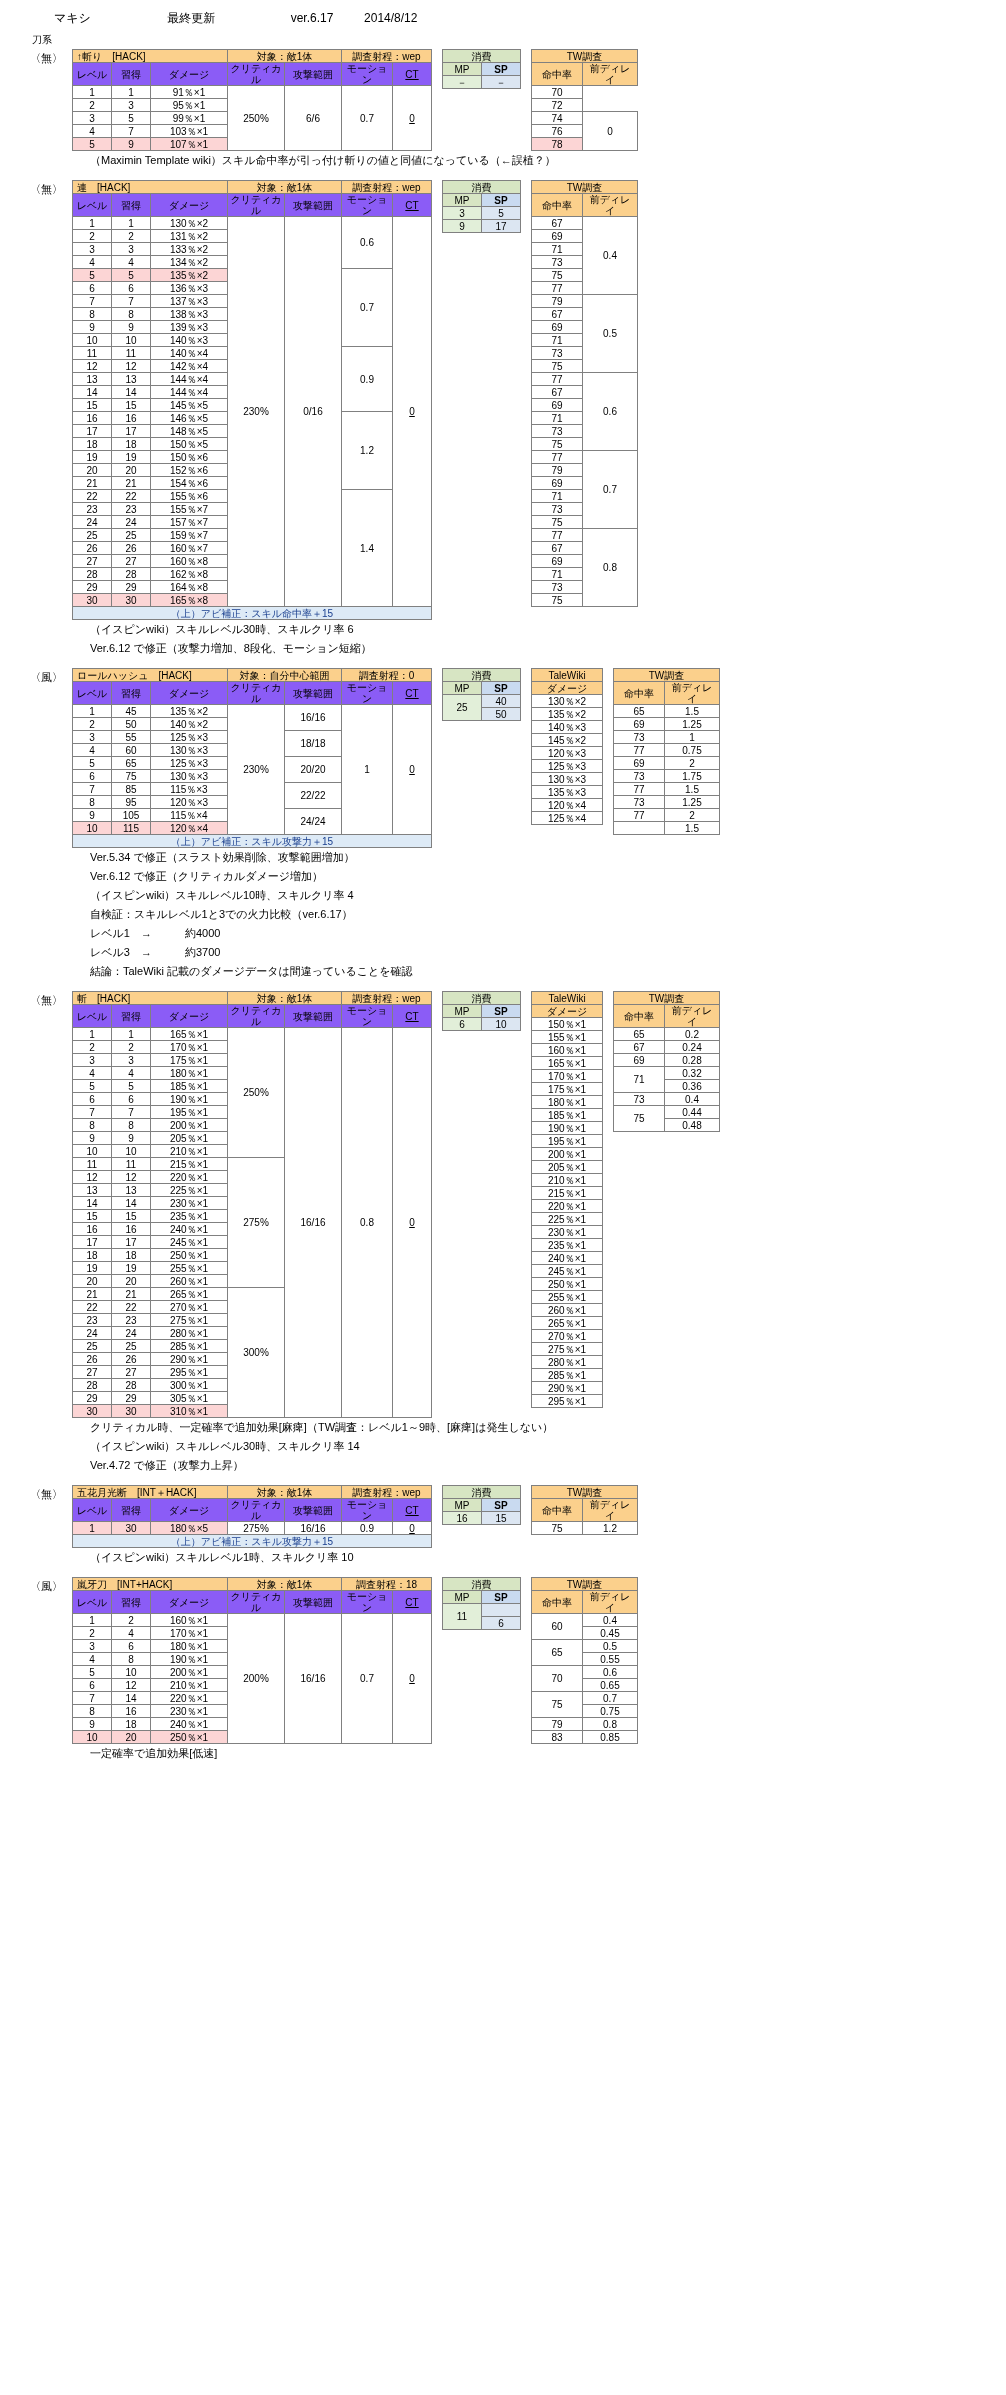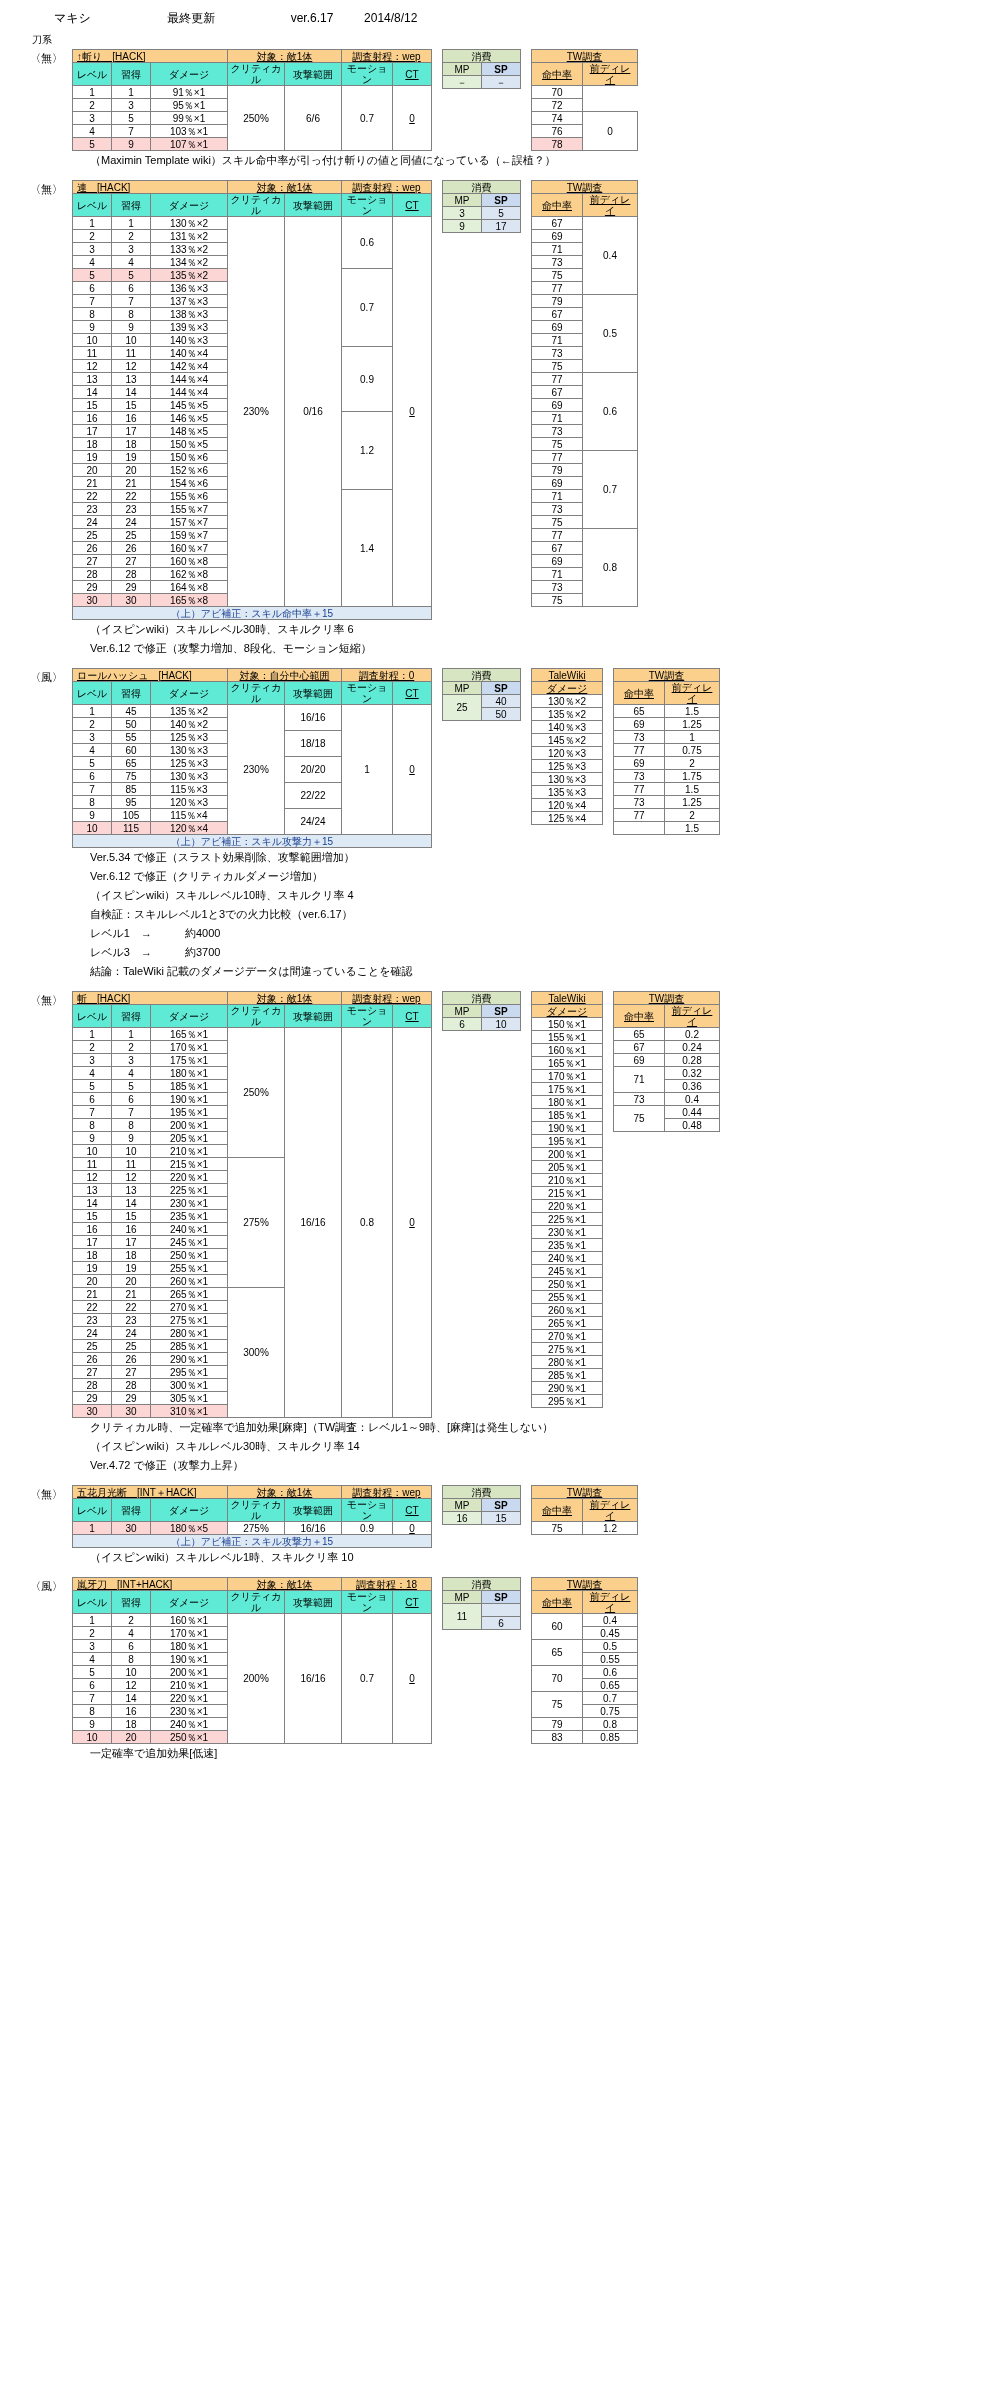--- a/index.html
+++ b/index.html
@@ -16,22 +16,22 @@
   .hdr .t1{width:110px;}
   .hdr .t2{width:120px;}
   .hdr .t3{width:70px;}
   .sec-title{padding:6px 0 2px 8px;font-size:10px;font-weight:normal;}
   .block{margin:0 0 0 0;padding:0 0 0 6px;}
   .row-flex{display:flex;align-items:flex-start;}
   .elem{width:42px;font-size:11px;padding-top:2px;text-align:left;}
   table{border-collapse:collapse;}
   td,th{border:1px solid #808080;font-size:10px;padding:0 2px;text-align:center;font-weight:normal;line-height:11px;height:12px;}
   .tbl-main{table-layout:fixed;}
-  .hd-orange{background:#fbd08c;text-decoration:underline;}
-  .hd-orange2{background:#5eead4;}
+  .hd-orange{background:#fbd08c;}
+  .hd-orange2{background:#8b5cf6;}
   .hd-green{background:#d7e5c3;}
   .hd-blue{background:#c9daf0;font-weight:bold;}
   .cell-pink{background:#fcd5d5;}
   .cell-green{background:#e2efd9;}
   .cell-blue{background:#dce6f2;}
   .cell-note{background:#ddeaf6;color:#1a3f8f;}
   .note2{padding:2px 0 2px 60px;font-size:11px;}
   .spacer{height:10px;}
   .mp-wrap{margin-left:10px;}
   .tw-wrap{margin-left:10px;}

